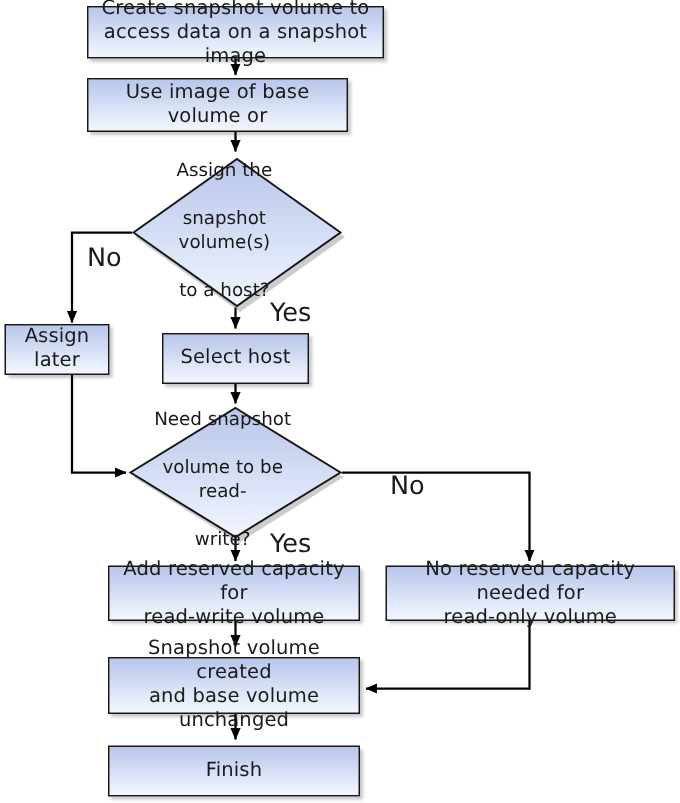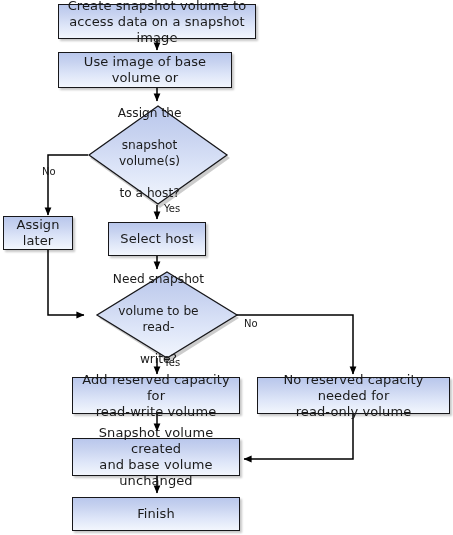--- a/index.html
+++ b/index.html
@@ -66,24 +66,25 @@
     color: #1a1a1a;
     font-size: 12.2px;
     line-height: 16px;
   }
   .diamond-label span {
     display: block;
     width: 86%;
   }
   .edge-label {
     position: absolute;
-    font-size: 10px;
+    font-size: 17px;
     color: #1a1a1a;
     line-height: 12px;
     white-space: nowrap;
+    margin-left: 16px;
   }
 </style>
 </head>
 <body>
 
 <div id="flowchart">
 
   <svg class="connectors" viewBox="0 0 453 535" xmlns="http://www.w3.org/2000/svg">
     <defs>
       <marker id="arrowhead" markerWidth="9" markerHeight="9" refX="7.6" refY="3.6" orient="auto" markerUnits="userSpaceOnUse">
@@ -158,21 +159,21 @@
     <span>
       <span>Assign</span><br>
       <span>later</span>
     </span>
   </div>
 
   <div class="node box" style="left:108px; top:222px; width:98px; height:34px;">
     <span>Select host</span>
   </div>
 
-  <div class="diamond-wrap" style="left:96px; top:271px; width:142px; height:88px;">
+  <div class="diamond-wrap" style="left:86px; top:271px; width:142px; height:88px;">
     <svg width="142" height="88" viewBox="0 0 142 88" xmlns="http://www.w3.org/2000/svg">
       <defs>
         <linearGradient id="dgrad2" x1="0" y1="0" x2="0" y2="1">
           <stop offset="0%" stop-color="#b9c7ec"></stop>
           <stop offset="30%" stop-color="#c8d3f0"></stop>
           <stop offset="65%" stop-color="#dde5f8"></stop>
           <stop offset="100%" stop-color="#f2f6fd"></stop>
         </linearGradient>
       </defs>
       <polygon points="73,3 143,47 73,91 3,47" fill="rgba(0,0,0,0.20)"></polygon>

